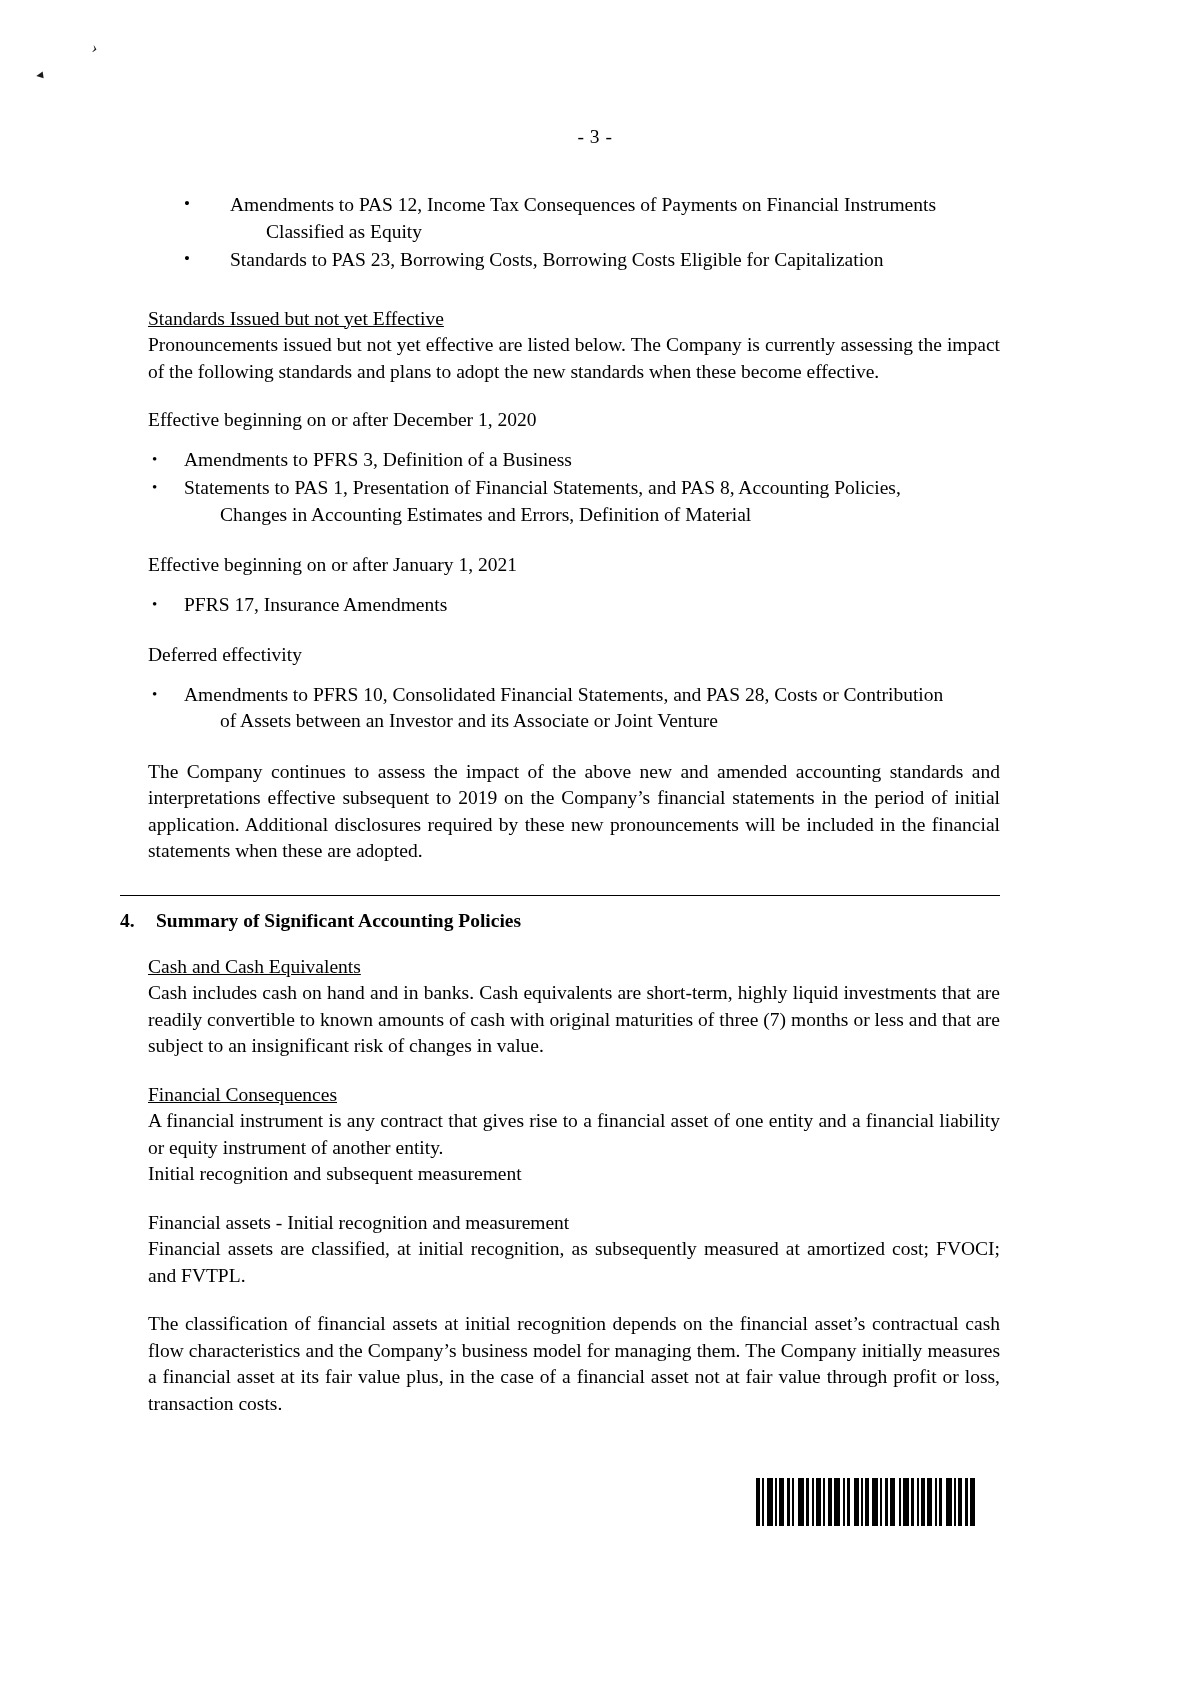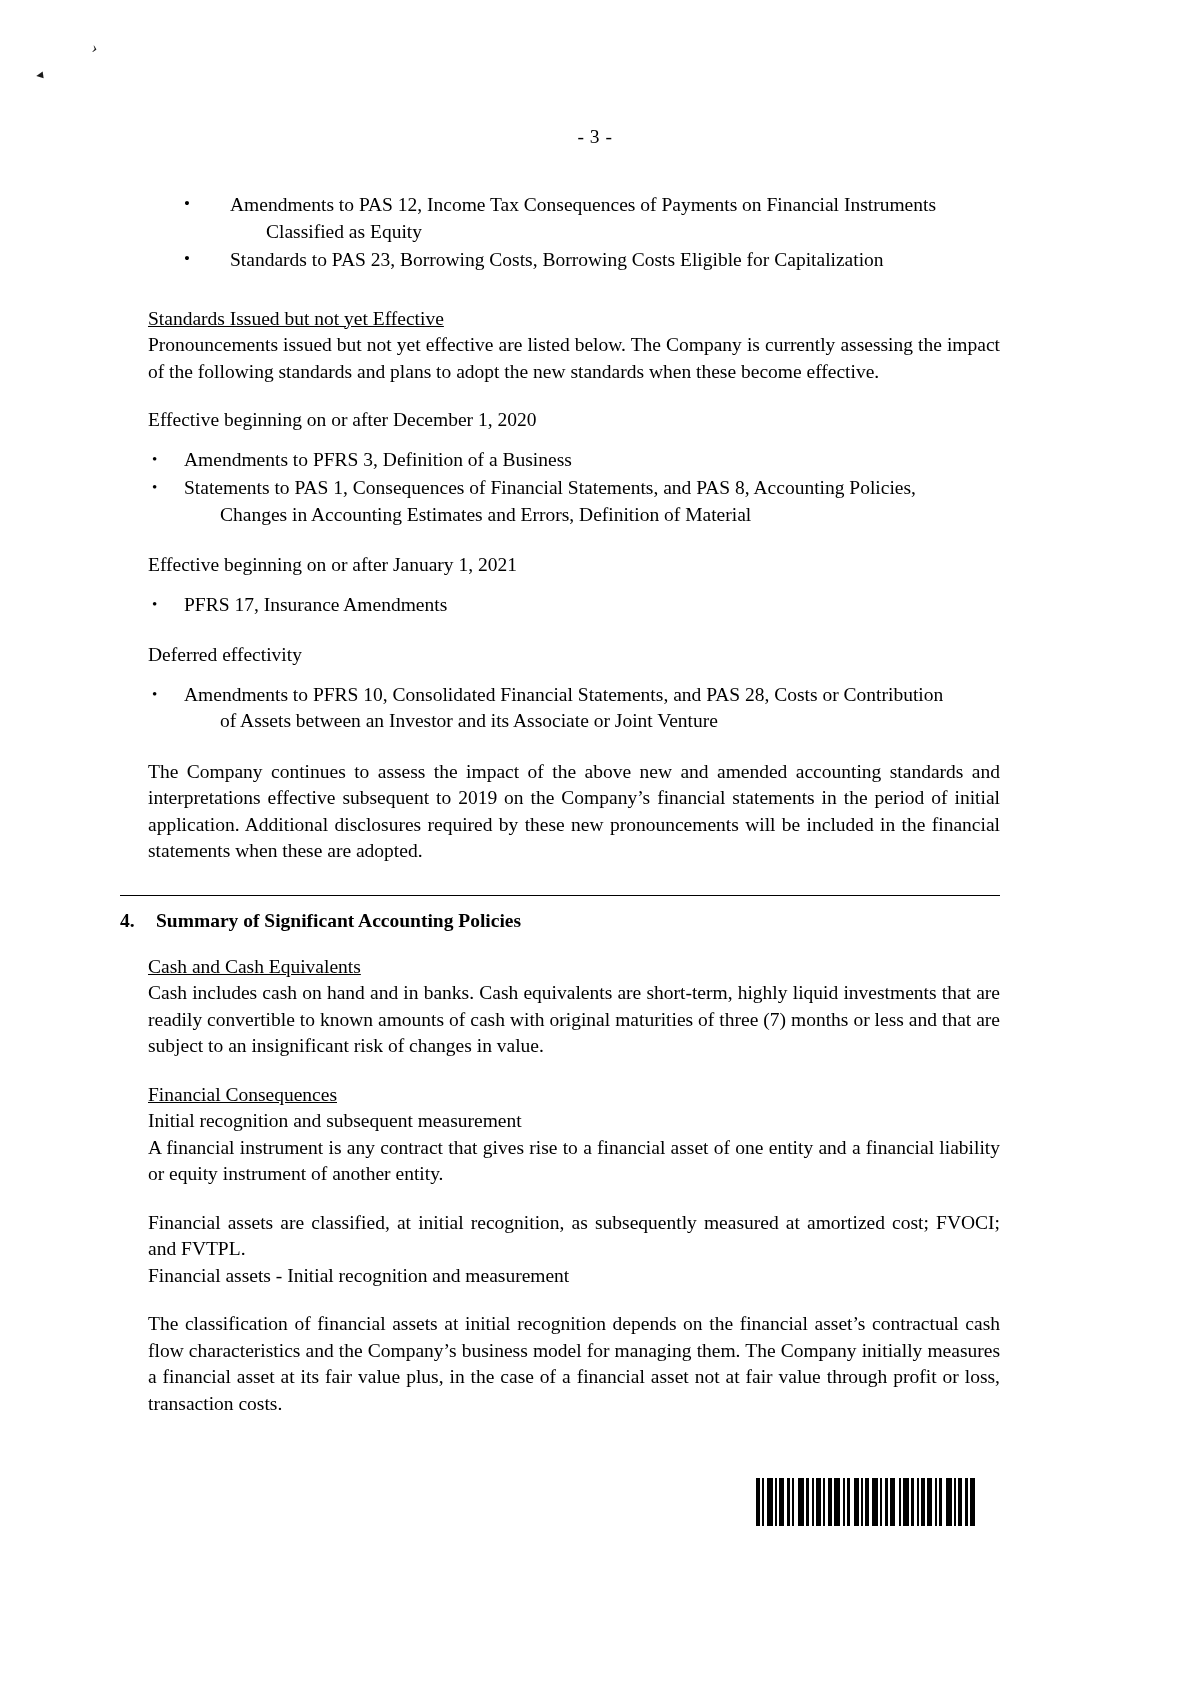--- a/index.html
+++ b/index.html
@@ -158,21 +158,21 @@
 
     <div class="gap-sm"></div>
 
     <ul class="bullets indent2">
       <li>
         <span class="bullet">•</span>
         <span>Amendments to PFRS 3, </span><span class="i">Definition of a Business</span>
       </li>
       <li>
         <span class="bullet">•</span>
-        <span>Statements to PAS 1, </span><span class="i">Consequences of Financial Statements</span><span>, and PAS 8, </span><span class="i">Accounting Policies,</span>
+        <span>Statements to PAS 1, </span><span class="i">Presentation of Financial Statements</span><span>, and PAS 8, </span><span class="i">Accounting Policies,</span>
         <span class="hang i">Changes in Accounting Estimates and Errors, Definition of Material</span>
       </li>
     </ul>
 
     <div class="gap-md"></div>
 
     <div class="para i">Effective beginning on or after January 1, 2021</div>
 
     <div class="gap-sm"></div>
 
@@ -209,27 +209,27 @@
     </div>
 
     <div class="gap-md"></div>
 
     <div class="para u">Cash and Cash Equivalents</div>
     <div class="para">Cash includes cash on hand and in banks.  Cash equivalents are short-term, highly liquid investments that are readily convertible to known amounts of cash with original maturities of three (7) months or less and that are subject to an insignificant risk of changes in value.</div>
 
     <div class="gap-md"></div>
 
     <div class="para u">Financial Consequences</div>
+    <div class="para">A financial instrument is any contract that gives rise to a financial asset of one entity and a financial liability or equity instrument of another entity.</div>
     <div class="para i">Initial recognition and subsequent measurement</div>
-    <div class="para">A financial instrument is any contract that gives rise to a financial asset of one entity and a financial liability or equity instrument of another entity.</div>
-
-    <div class="gap-md"></div>
-
+
+    <div class="gap-md"></div>
+
+    <div class="para i">Financial assets - Initial recognition and measurement</div>
     <div class="para">Financial assets are classified, at initial recognition, as subsequently measured at amortized cost; FVOCI; and FVTPL.</div>
-    <div class="para i">Financial assets - Initial recognition and measurement</div>
 
     <div class="gap-md"></div>
 
     <div class="para">The classification of financial assets at initial recognition depends on the financial asset’s contractual cash flow characteristics and the Company’s business model for managing them.  The Company initially measures a financial asset at its fair value plus, in the case of a financial asset not at fair value through profit or loss, transaction costs.</div>
 
   </div>
 
   <div class="barcode">
     <span style="width:4px"></span>
       <span style="width:2px;background:#fff"></span>

